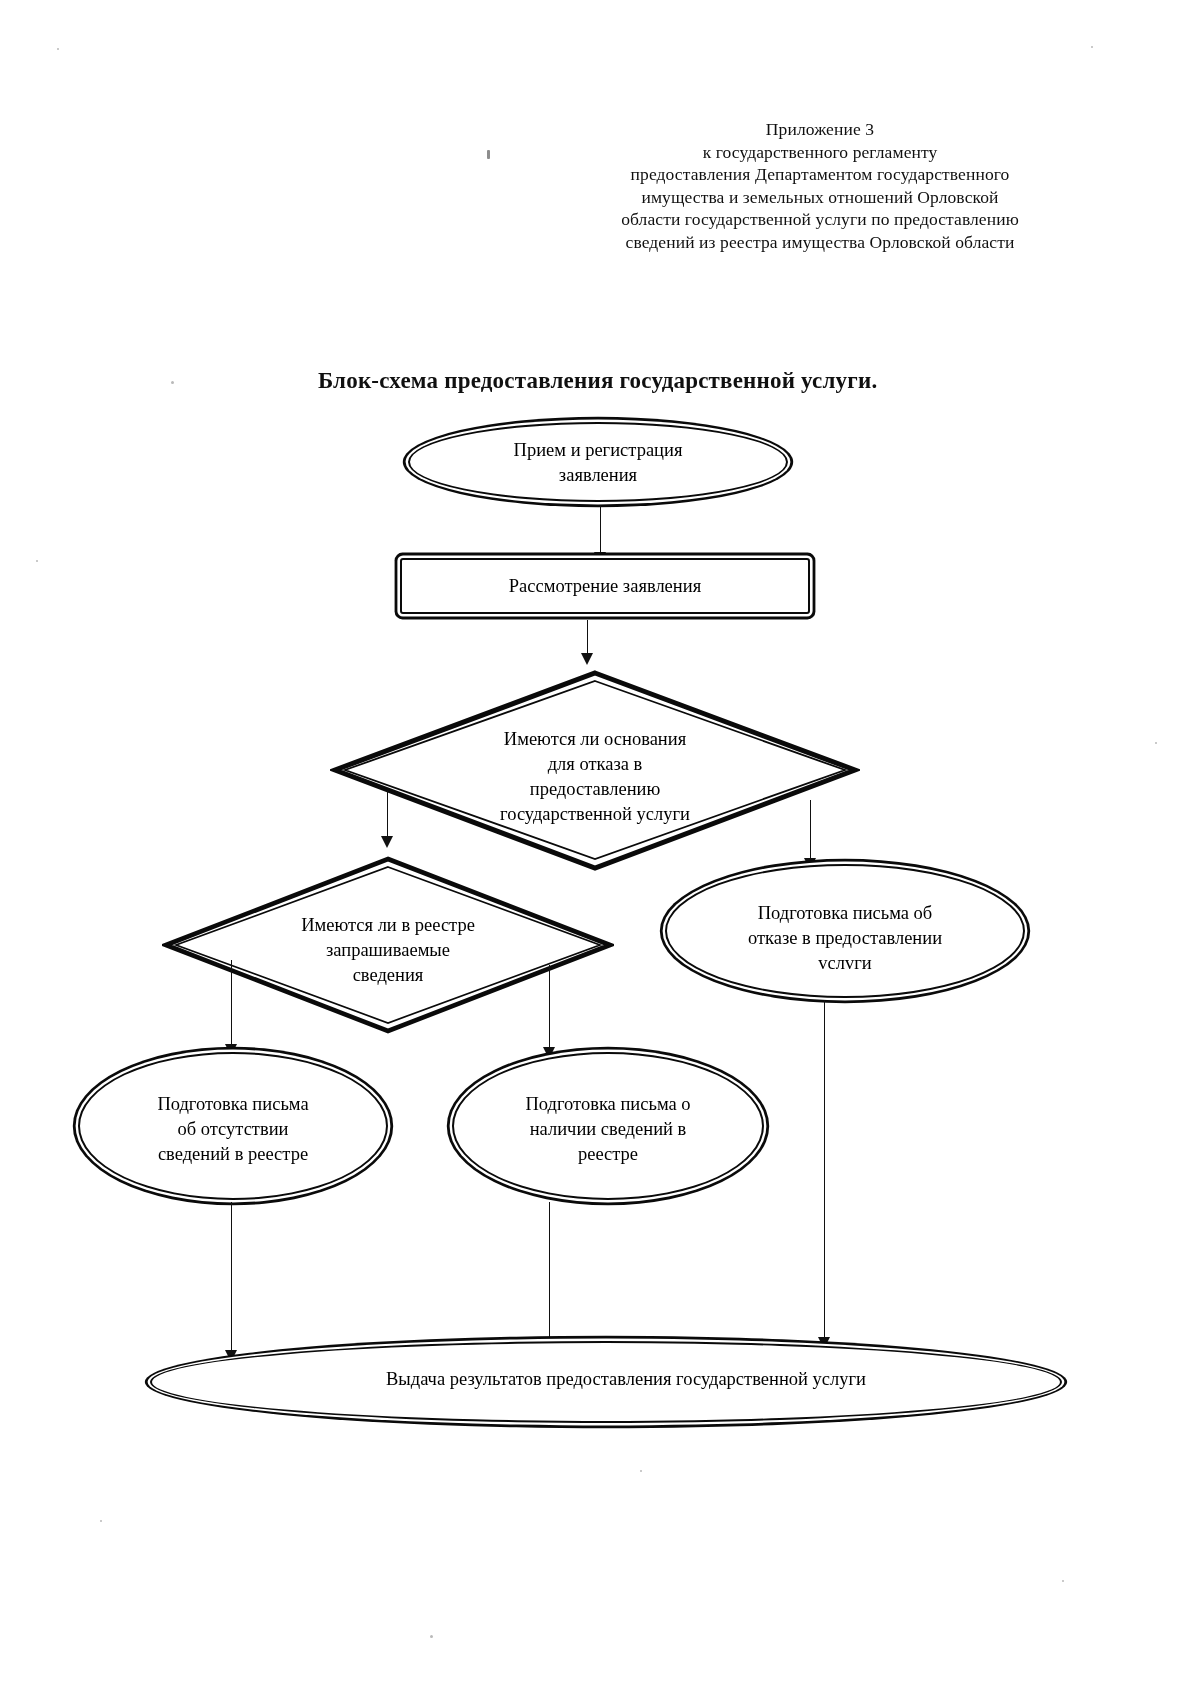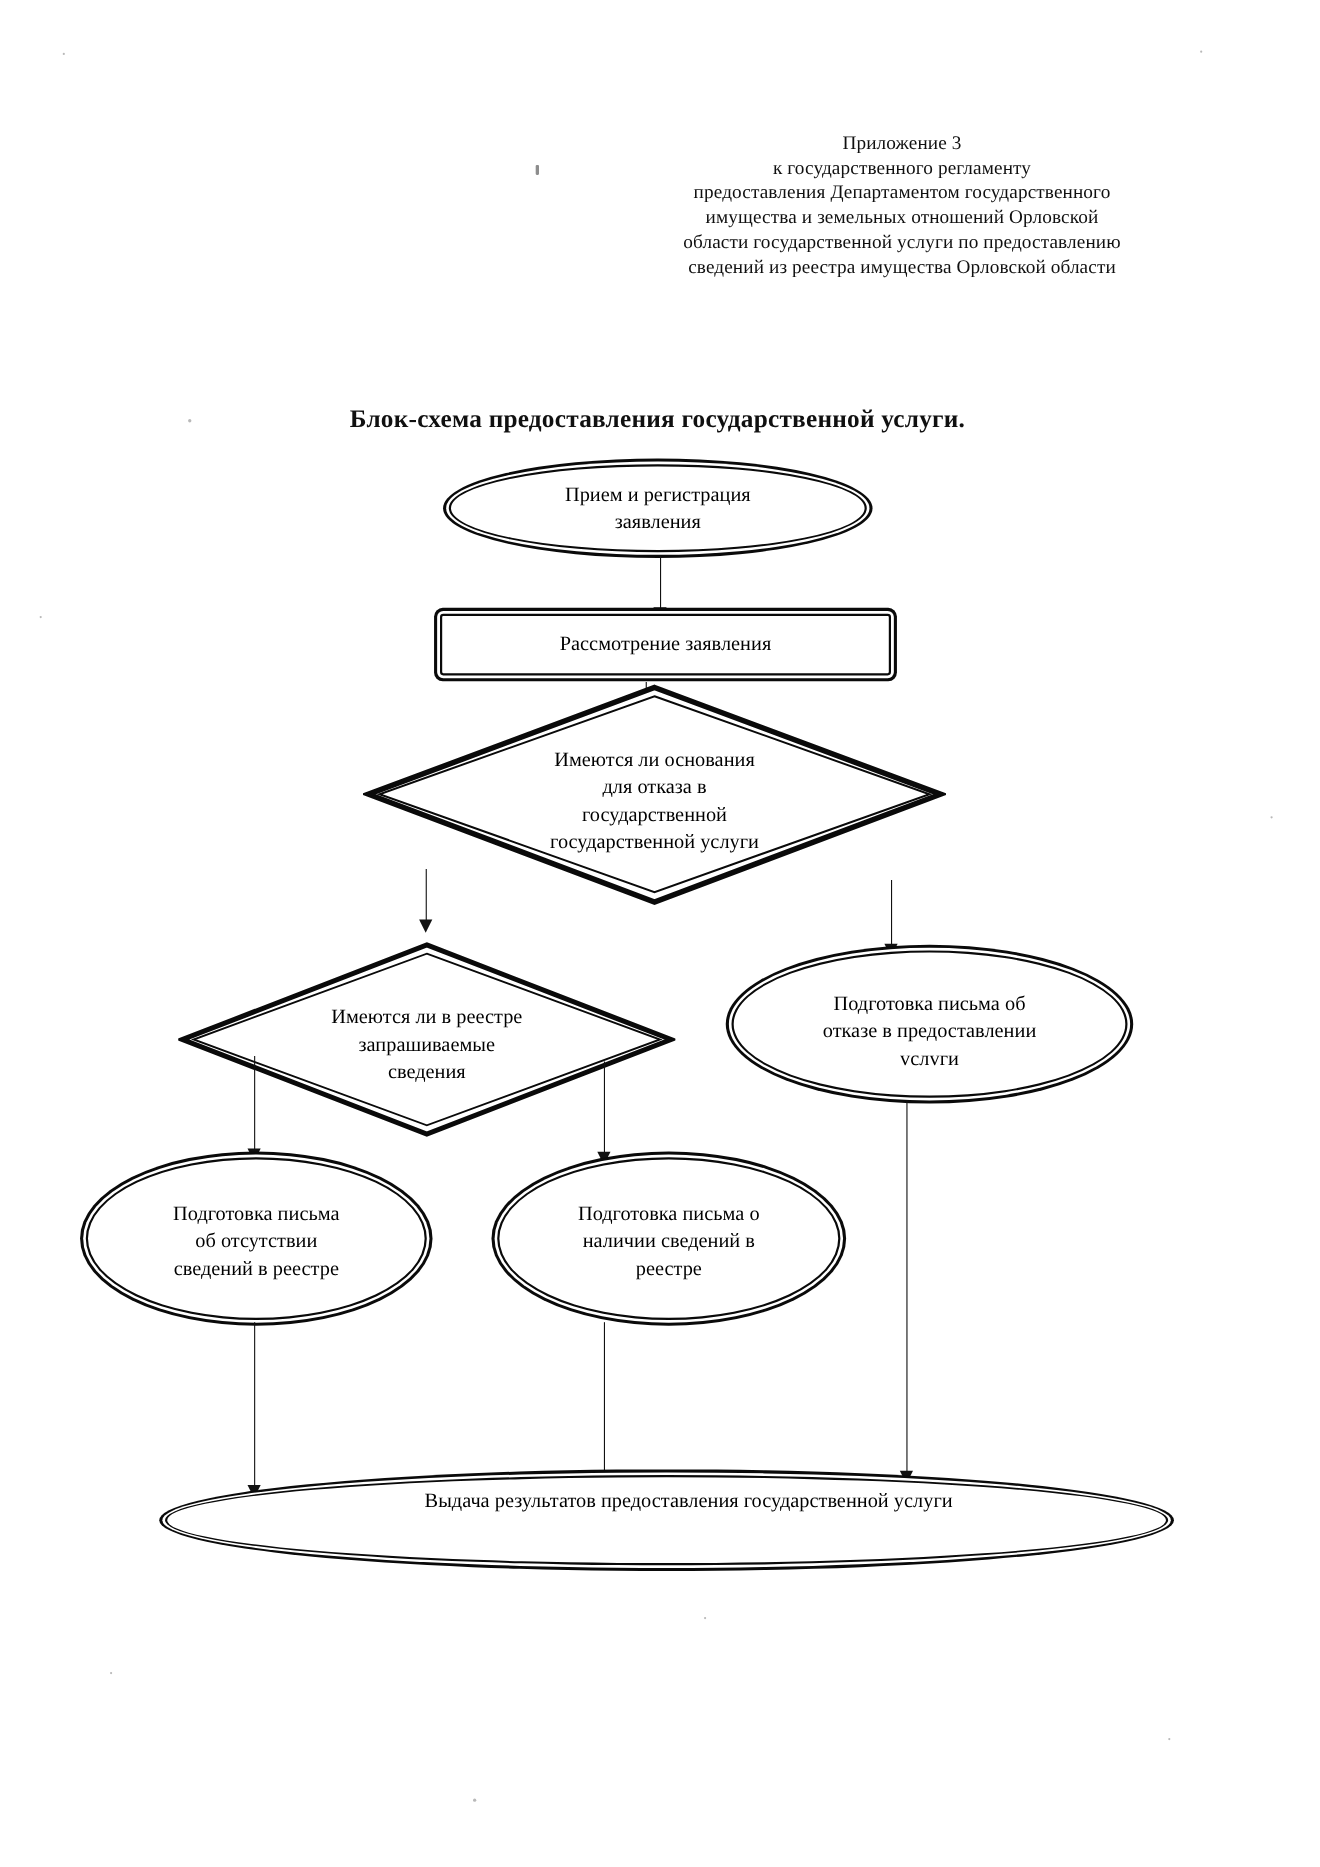--- a/index.html
+++ b/index.html
@@ -115,29 +115,29 @@
     <div class="txt" style="top:14px;">
       <span>Рассмотрение заявления</span>
     </div>
   </div>
 
   <div class="conn" style="left:0;top:0;width:1200px;height:1697px;">
     <div class="vline" style="left:587px;top:620px;height:38px;"></div>
     <div class="arrowhead" style="left:580.5px;top:653px;"></div>
   </div>
 
-  <div class="node dia" style="left:330px;top:620px;width:530px;height:205px;">
+  <div class="node dia" style="left:330px;top:668px;width:530px;height:205px;">
     <svg width="530" height="205" viewBox="0 0 530 205">
       <polygon points="265,5 525,102 265,200 5,102" fill="#ffffff" stroke="#0a0a0a" stroke-width="5"></polygon>
       <polygon points="265,13 515,102 265,191 15,102" fill="#ffffff" stroke="#0a0a0a" stroke-width="1.8"></polygon>
     </svg>
     <div class="txt" style="top:59px;">
       <span>Имеются ли основания</span>
       <span>для отказа в</span>
-      <span>государственной</span>
+      <span>предоставлению</span>
       <span>государственной услуги</span>
     </div>
   </div>
 
   <div class="conn" style="left:0;top:0;width:1200px;height:1697px;">
     <div class="vline" style="left:387px;top:790px;height:50px;"></div>
     <div class="arrowhead" style="left:380.5px;top:836px;"></div>
   </div>
 
   <div class="conn" style="left:0;top:0;width:1200px;height:1697px;">
@@ -200,21 +200,21 @@
     <div class="vline" style="left:549px;top:1202px;height:140px;"></div>
     <div class="arrowhead" style="left:542.5px;top:1337px;"></div>
   </div>
 
   <div class="conn" style="left:0;top:0;width:1200px;height:1697px;">
     <div class="vline" style="left:824px;top:1000px;height:342px;"></div>
     <div class="arrowhead" style="left:817.5px;top:1337px;"></div>
   </div>
 
   <div class="node ellipse" style="left:150px;top:1341px;width:912px;height:82px;">
-    <div class="txt" style="top:10px;padding-left:40px;">
+    <div class="txt" style="top:24px;padding-left:40px;">
       <span>Выдача результатов предоставления государственной услуги</span>
     </div>
   </div>
 
   <div class="speck" style="left:487px;top:150px;width:3px;height:9px;background:#8d8d8d;border-radius:1px;"></div>
   <div class="speck" style="left:171px;top:381px;width:3px;height:3px;"></div>
   <div class="speck" style="left:57px;top:48px;width:2px;height:2px;"></div>
   <div class="speck" style="left:1091px;top:46px;width:2px;height:2px;"></div>
   <div class="speck" style="left:36px;top:560px;width:2px;height:2px;"></div>
   <div class="speck" style="left:1155px;top:742px;width:2px;height:2px;"></div>

